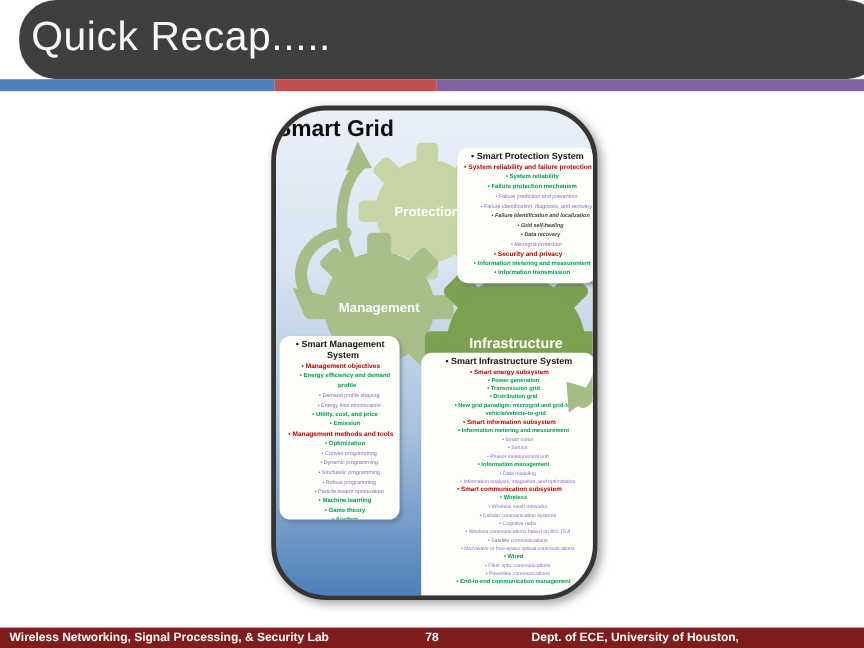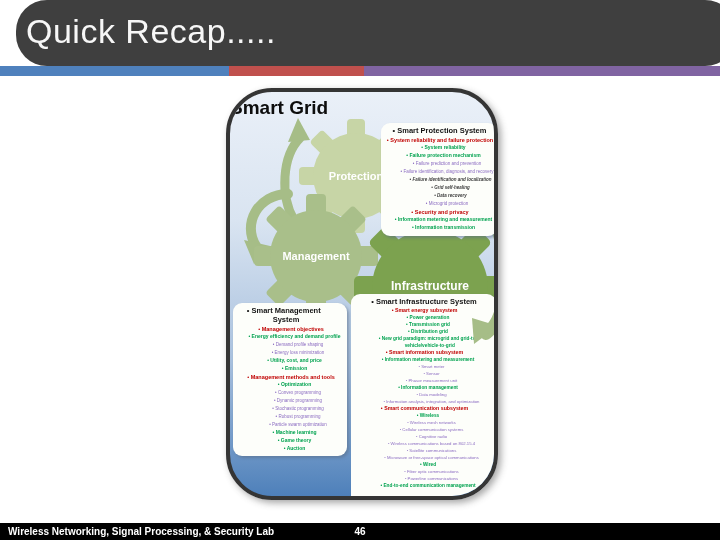--- a/index.html
+++ b/index.html
@@ -9,21 +9,21 @@
   
   .header{position:absolute;top:0;left:16px;width:720px;height:66px;background:#3f3f3f;border-radius:31px;}
   .slide-title{position:absolute;left:10px;top:12px;color:#f7f7f7;font-size:34px;
                font-weight:400;letter-spacing:0.5px;font-family:"Liberation Sans",sans-serif;}
   .accent-bar{position:absolute;top:66px;left:0;width:720px;height:10px;display:flex;}
   .accent-bar .seg-blue{width:229px;background:#4f81bd;}
   .accent-bar .seg-red{width:135px;background:#c0504d;}
   .accent-bar .seg-purple{flex:1;background:#8064a2;}
 
   
-  .footer{position:absolute;bottom:0;left:0;width:720px;height:17px;background:#000000;
+  .footer{position:absolute;bottom:0;left:0;width:720px;height:17px;background:#7f1d1d;
           color:#ffffff;font-size:10px;font-weight:bold;}
   .footer span{position:absolute;top:0;line-height:17px;white-space:nowrap;}
   .footer .f-left{left:8px;}
   .footer .f-page{left:0;right:0;text-align:center;}
   .footer .f-right{left:443px;}
 
   
   .diagram{position:absolute;left:226px;top:88px;width:272px;height:412px;box-sizing:border-box;
            border:4px solid #353535;border-radius:46px;overflow:hidden;
            background:linear-gradient(180deg,#eaf0f8 0%,#d9e4f1 32%,#a9c1de 66%,#4e80ba 100%);
@@ -32,21 +32,21 @@
                  font-size:19px;font-weight:bold;color:#0d0d0d;}
   .gear-svg{position:absolute;left:0;top:0;width:264px;height:404px;}
   .arrow-overlay{position:absolute;left:0;top:0;width:264px;height:404px;z-index:5;pointer-events:none;}
 
   
   .info-box{position:absolute;background:#fdfefa;border-radius:9px;z-index:3;
             box-shadow:2px 2px 3px rgba(90,110,135,0.55);overflow:hidden;text-align:center;}
   .box-inner{transform:scale(0.5);transform-origin:0 0;width:200%;box-sizing:border-box;
              padding:6px 6px 4px 8px;}
   .box-protection{left:151px;top:31px;width:116px;height:113px;}
-  .box-management{left:3px;top:188px;width:114px;height:153px;margin-top:23px;}
+  .box-management{left:3px;top:188px;width:100px;height:153px;}
   .box-infrastructure{left:121px;top:202px;width:145px;height:248px;}
   .box-title{font-size:15px;font-weight:bold;color:#141414;line-height:1.15;
              padding-left:9px;text-indent:-9px;margin-bottom:2px;}
   .box-title::before{content:"• ";}
   .box-management .box-title{max-width:178px;}
   .li{text-indent:-7px;}
   .li::before{content:"• ";}
   .box-protection .li,.box-management .li{line-height:16px;}
   .box-infrastructure .li{line-height:14px;}
   .lv2{padding-left:9px;font-size:11px;font-weight:bold;color:#c00000;}
@@ -211,16 +211,17 @@
     </div>
 
     <svg class="arrow-overlay" viewBox="0 0 264 404">
       <path d="M272,196 C274,218 268,232 256,242" fill="none" stroke="#a6bd87" stroke-width="12" stroke-linecap="round"></path>
       <polygon points="242,226 268,234 244,252" fill="#a6bd87"></polygon>
     </svg>
   </div>
 
   <div class="footer">
     <span class="f-left">Wireless Networking, Signal Processing, &amp; Security Lab</span>
-    <span class="f-page">46</span>
+    <span class="f-page">78</span>
+    <span class="f-right">Dept. of ECE, University of Houston,</span>
   </div>
 
 </div>
 
 </body></html>

